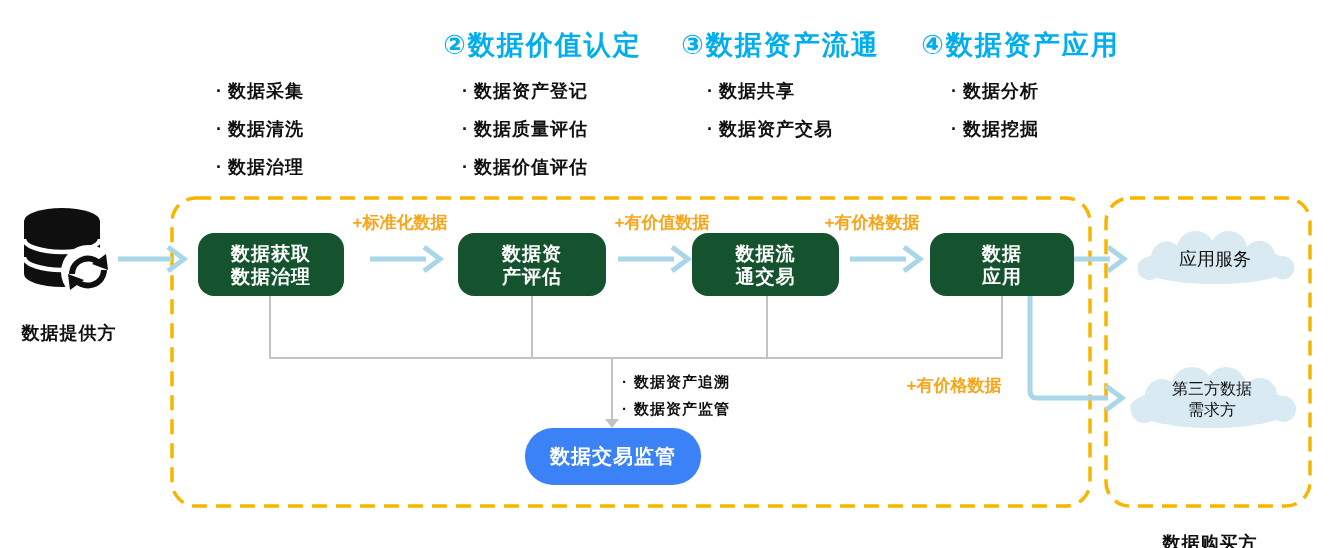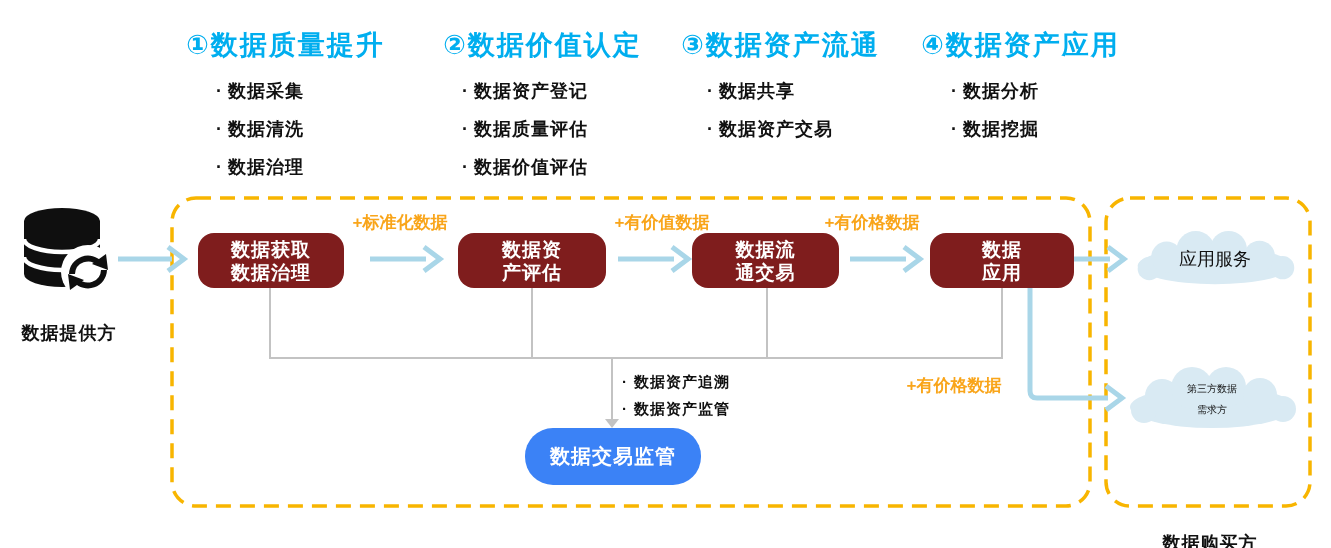--- a/index.html
+++ b/index.html
@@ -16,21 +16,21 @@
   }
   
   .stage-list{position:absolute;top:82px;width:230px;}
   .stage-item{
     font-size:18px;font-weight:bold;color:#111;letter-spacing:1px;
     margin-bottom:19px;white-space:nowrap;line-height:19px;
   }
   .stage-item::before{content:"·";margin-right:5px;font-weight:bold;}
   
   .fbox{
-    position:absolute;top:233px;height:55px;background:#7f1d1d;border-radius:16px;
+    position:absolute;top:233px;height:63px;background:#14532d;border-radius:16px;
     color:#fff;font-weight:bold;font-size:19px;letter-spacing:1px;
     display:flex;flex-direction:column;align-items:center;justify-content:center;
     line-height:23px;text-align:center;
   }
   .fbox span{display:block;}
   
   .olabel{
     position:absolute;width:132px;text-align:center;font-size:17px;font-weight:bold;
     color:#F9A51A;white-space:nowrap;
   }
@@ -100,21 +100,20 @@
         <path d="M1073 259 H1110"></path>
           <polyline points="1108,247 1124,259 1108,271"></polyline>
       </g>
       <g>
         <path d="M1030 287 V391 Q1030 398 1037 398 H1108"></path>
         <polyline points="1106,386 1122,398 1106,410"></polyline>
       </g>
     </g>
   </svg>
 
-  <div class="stage-title" style="left:186px">①数据质量提升</div>
   <div class="stage-title" style="left:443px">②数据价值认定</div>
   <div class="stage-title" style="left:681px">③数据资产流通</div>
   <div class="stage-title" style="left:921px">④数据资产应用</div>
 
   <div class="stage-list" style="left:216px">
     <div class="stage-item">数据采集</div>
     <div class="stage-item">数据清洗</div>
     <div class="stage-item">数据治理</div>
   </div>
   <div class="stage-list" style="left:462px">
@@ -190,21 +189,21 @@
       <g fill="#D9EAF3">
         <ellipse cx="92" cy="41" rx="82" ry="21"></ellipse>
         <circle cx="24" cy="44" r="13"></circle>
         <circle cx="42" cy="30" r="17"></circle>
         <circle cx="72" cy="22" r="21"></circle>
         <circle cx="106" cy="21" r="20"></circle>
         <circle cx="140" cy="29" r="17"></circle>
         <circle cx="163" cy="43" r="13"></circle>
       </g>
     </svg>
-    <div class="cloud-text" style="font-size:10px;line-height:21px">
+    <div class="cloud-text" style="font-size:16px;line-height:21px">
       <span>第三方数据</span>
       <span>需求方</span>
     </div>
   </div>
 
   <div class="side-label" style="left:1142px;top:514px;width:136px">数据购买方</div>
 
 </div>
 
 </body></html>

